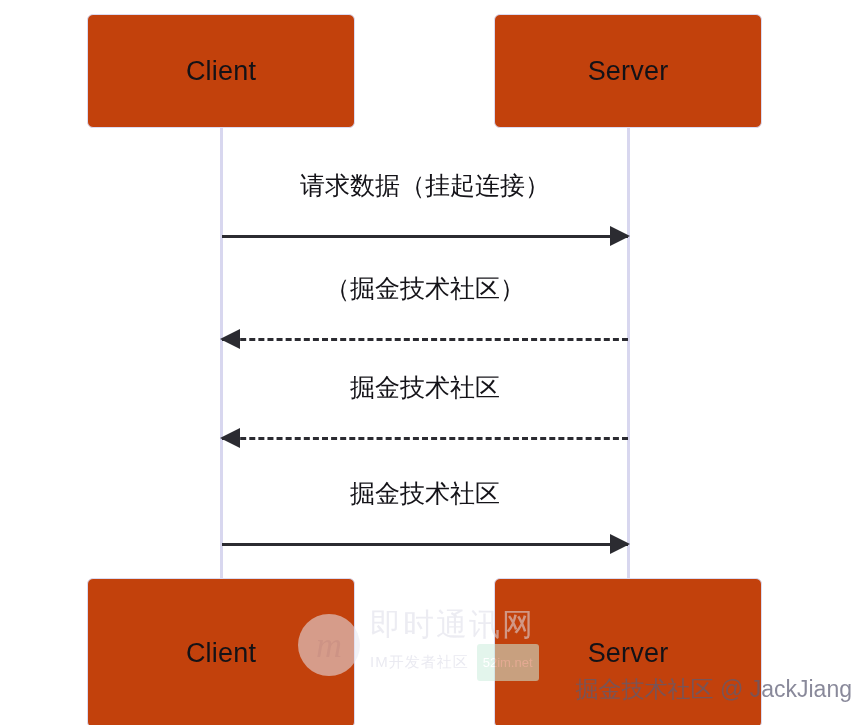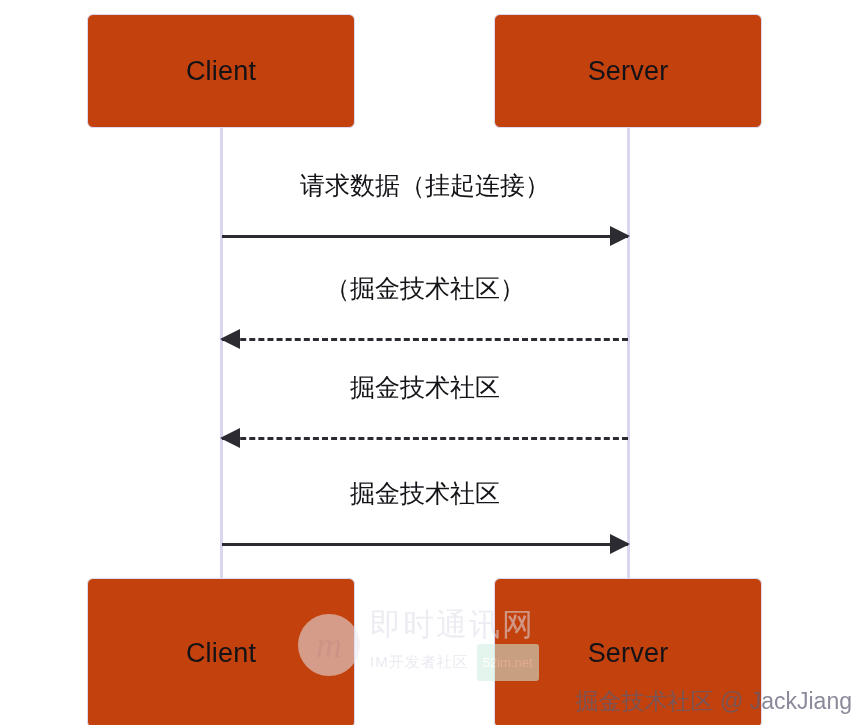--- a/index.html
+++ b/index.html
@@ -170,21 +170,21 @@
     background: #cdeedd;
     border-radius: 3px;
     padding: 11px 6px;
     white-space: nowrap;
   }
 
   
   #credit {
     position: absolute;
     right: 12px;
-    bottom: 8px;
+    bottom: 20px;
     font-size: 23px;
     color: #5c5c74;
     opacity: 0.72;
     white-space: nowrap;
     z-index: 6;
   }
 </style>
 </head>
 <body>
 

